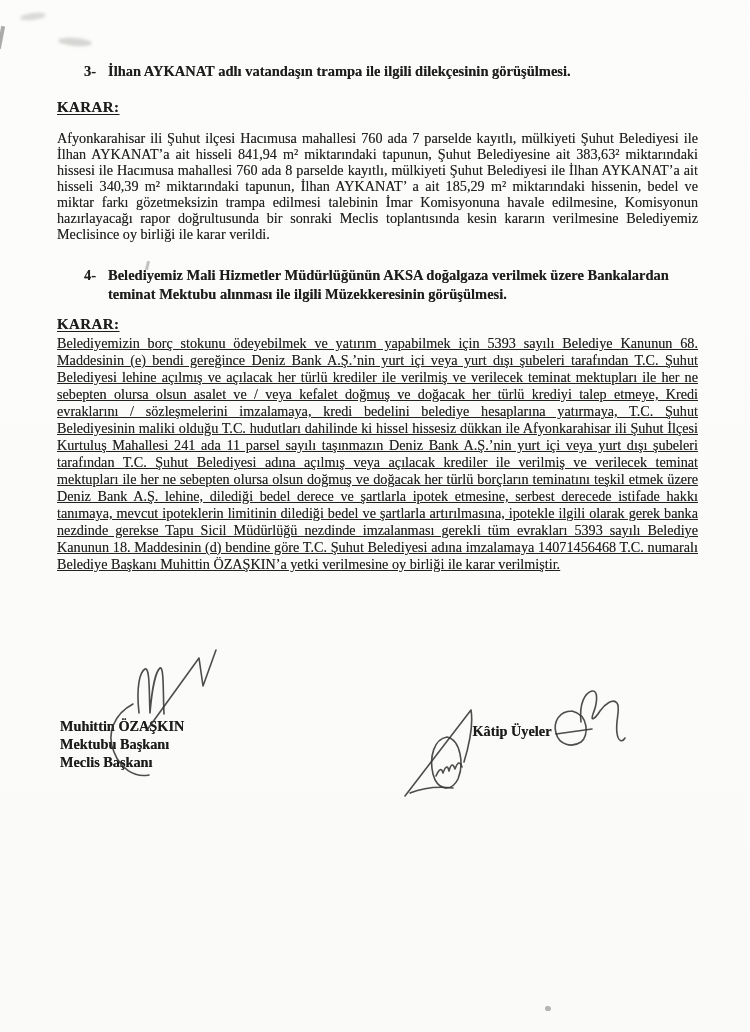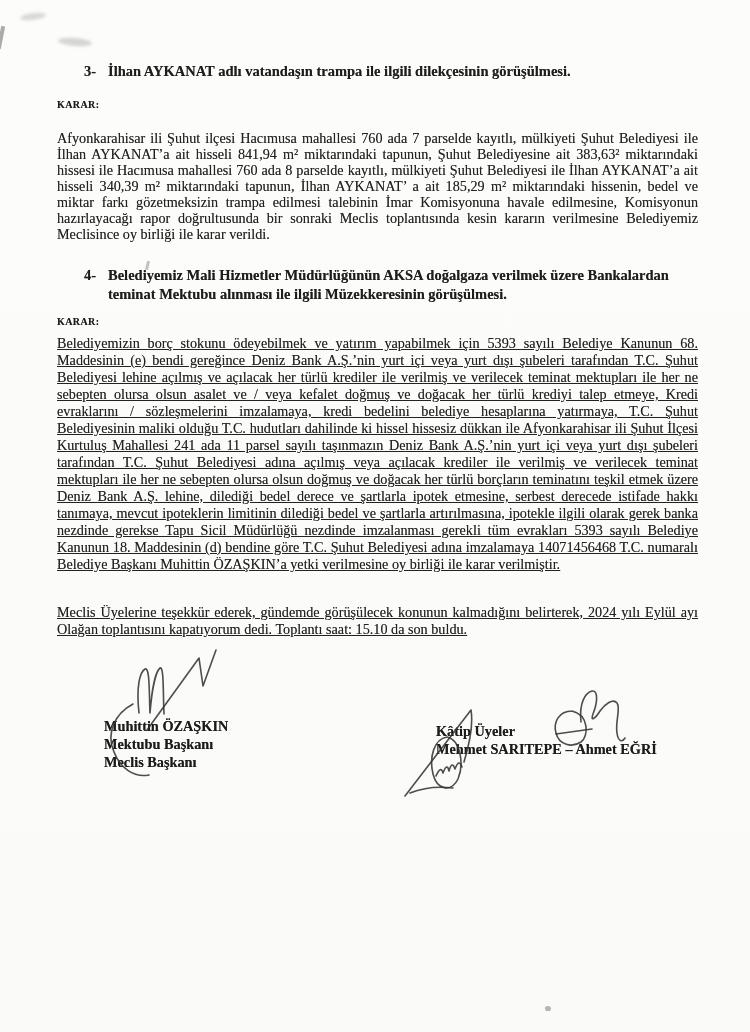--- a/index.html
+++ b/index.html
@@ -11,30 +11,30 @@
     background:linear-gradient(180deg,#fcfcfa 0%,#fbfbf9 60%,#fafaf8 100%);
     overflow:hidden;
     font-family:"Liberation Serif","DejaVu Serif",serif;
     color:#1d1d1d;
   }
   .abs{position:absolute;}
   .numbered{display:flex;font-weight:bold;font-size:14.5px;line-height:18.5px;
     text-shadow:0 0 .4px rgba(20,20,20,.55);}
   .numbered .num{width:24px;flex:0 0 24px;}
   .numbered .ttl{flex:1;}
-  .karar{font-weight:bold;font-size:10px;letter-spacing:.4px;
-    text-underline-offset:2px;
+  .karar{font-weight:bold;font-size:15px;letter-spacing:.4px;
+    text-decoration:underline;text-underline-offset:2px;
     text-shadow:0 0 .4px rgba(20,20,20,.55);}
   .para{font-size:14.2px;text-align:justify;color:#222;
     text-shadow:0 0 .45px rgba(30,30,30,.5);}
   .p1{line-height:16px;}
   .p2{line-height:17px;text-decoration:underline;}
   .sig-names{font-weight:bold;font-size:14.3px;line-height:18.2px;color:#1b1b1b;
-    text-shadow:0 0 .4px rgba(20,20,20,.6);margin-left:44px;}
-  .sig-right{white-space:nowrap;}
+    text-shadow:0 0 .4px rgba(20,20,20,.6);}
+  .sig-right{text-align:center;white-space:nowrap;}
   .artifact{position:absolute;pointer-events:none;}
   svg.sigs{position:absolute;left:0;top:640px;}
   svg.sigs path{fill:none;stroke:#343434;stroke-width:1.6;
     stroke-linecap:round;stroke-linejoin:round;opacity:.88;}
 </style>
 </head>
 <body>
 
 <div class="page">
 
@@ -55,31 +55,29 @@
 
   <div class="abs numbered" style="left:84px;top:266px;width:612px;">
     <span class="num">4-</span>
     <span class="ttl">Belediyemiz Mali Hizmetler Müdürlüğünün AKSA doğalgaza verilmek üzere Bankalardan teminat Mektubu alınması ile ilgili Müzekkeresinin görüşülmesi.</span>
   </div>
 
   <div class="abs karar" style="left:57px;top:316px;">KARAR:</div>
 
   <div class="abs para p2" style="left:57px;top:335px;width:641px;">Belediyemizin borç stokunu ödeyebilmek ve yatırım yapabilmek için 5393 sayılı Belediye Kanunun 68. Maddesinin (e) bendi gereğince Deniz Bank A.Ş.’nin yurt içi veya yurt dışı şubeleri tarafından T.C. Şuhut Belediyesi lehine açılmış ve açılacak her türlü krediler ile verilmiş ve verilecek teminat mektupları ile her ne sebepten olursa olsun asalet ve / veya kefalet doğmuş ve doğacak her türlü krediyi talep etmeye, Kredi evraklarını / sözleşmelerini imzalamaya, kredi bedelini belediye hesaplarına yatırmaya, T.C. Şuhut Belediyesinin maliki olduğu T.C. hudutları dahilinde ki hissel hissesiz dükkan ile Afyonkarahisar ili Şuhut İlçesi Kurtuluş Mahallesi 241 ada 11 parsel sayılı taşınmazın Deniz Bank A.Ş.’nin yurt içi veya yurt dışı şubeleri tarafından T.C. Şuhut Belediyesi adına açılmış veya açılacak krediler ile verilmiş ve verilecek teminat mektupları ile her ne sebepten olursa olsun doğmuş ve doğacak her türlü borçların teminatını teşkil etmek üzere Deniz Bank A.Ş. lehine, dilediği bedel derece ve şartlarla ipotek etmesine, serbest derecede istifade hakkı tanımaya, mevcut ipoteklerin limitinin dilediği bedel ve şartlarla artırılmasına, ipotekle ilgili olarak gerek banka nezdinde gerekse Tapu Sicil Müdürlüğü nezdinde imzalanması gerekli tüm evrakları 5393 sayılı Belediye Kanunun 18. Maddesinin (d) bendine göre T.C. Şuhut Belediyesi adına imzalamaya 14071456468 T.C. numaralı Belediye Başkanı Muhittin ÖZAŞKIN’a yetki verilmesine oy birliği ile karar verilmiştir.</div>
 
-  <div class="abs para p2" style="left:57px;top:604px;width:641px;">Meclis Üyelerine teşekkür ederek, gündemde görüşülecek konunun kalmadığını belirterek, 2024 yılı Eylül ayı Olağan toplantısını kapatıyorum dedi. Toplantı saat: 15.10 da son buldu.</div>
 
   <div class="abs sig-names" style="left:60px;top:717px;">
     <div>Muhittin ÖZAŞKIN</div>
     <div>Mektubu Başkanı</div>
     <div>Meclis Başkanı</div>
   </div>
 
   <div class="abs sig-names sig-right" style="left:392px;top:722px;width:240px;">
     <div>Kâtip Üyeler</div>
-    <div>Mehmet SARITEPE – Ahmet EĞRİ</div>
   </div>
 
   <svg class="sigs" width="750" height="170" viewBox="0 640 750 170">
 
     <g>
       <path d="M 139,713 C 136,686 140,672 145,669 C 150,667 149,692 150,713 C 152,688 156,671 160,668 C 164,666 163,693 164,714"></path>
       <path d="M 147,730 L 199,658 L 203,686 L 216,650"></path>
       <path d="M 133,704 C 114,714 106,734 114,752 C 120,768 134,778 149,775"></path>
     </g>
 

